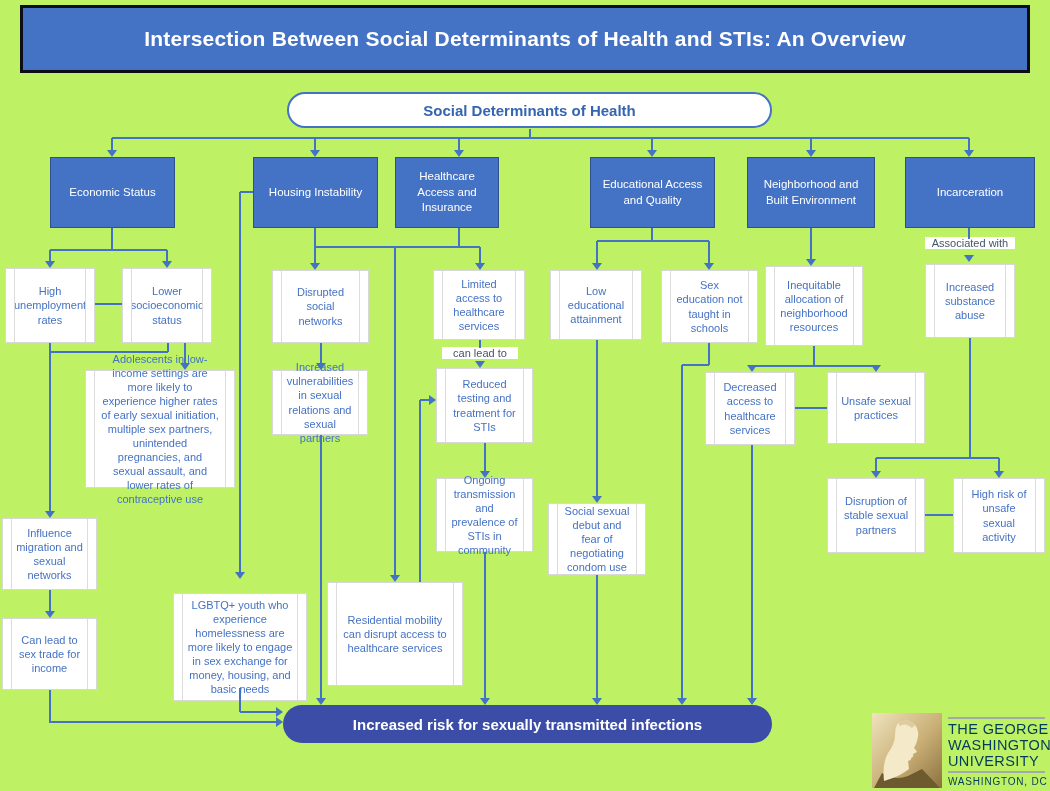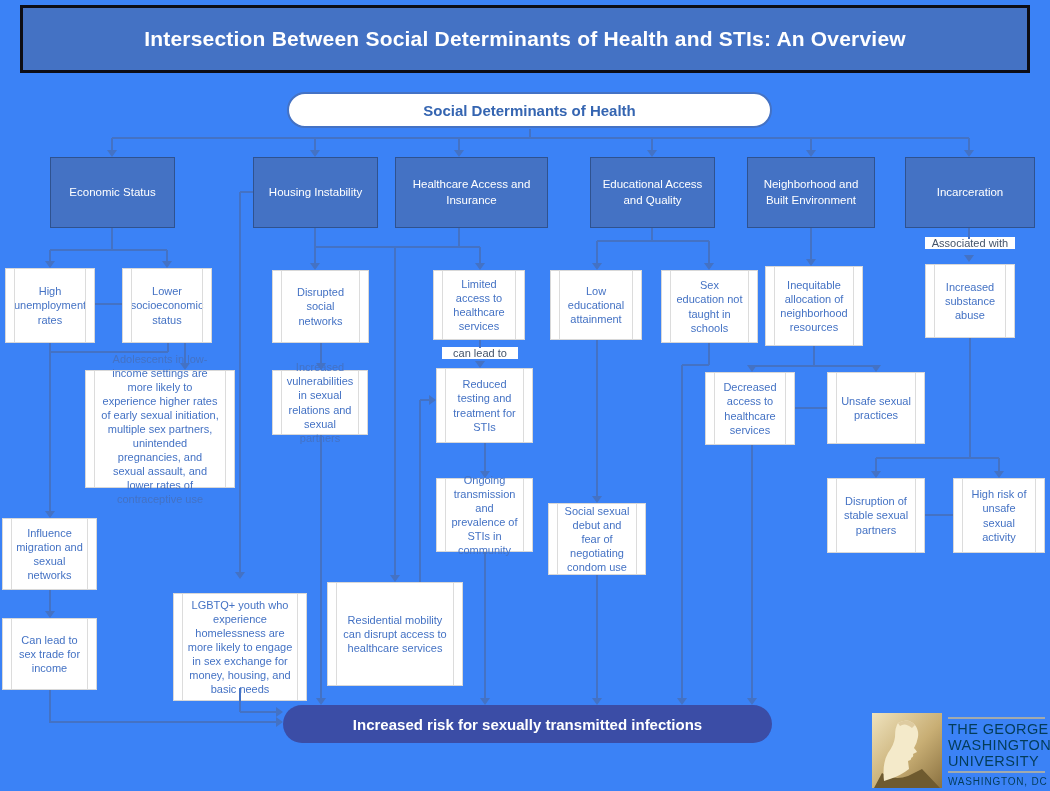--- a/index.html
+++ b/index.html
@@ -1,16 +1,16 @@
 <!DOCTYPE html>
 <html><head>
 <meta charset="utf-8">
 <style>
   html,body{margin:0;padding:0;background:#fff;}
-  .stage{position:relative;width:1050px;height:791px;background:#3b82f6;font-family:"Liberation Sans",sans-serif;overflow:hidden;}
+  .stage{position:relative;width:1050px;height:791px;background:#bef264;font-family:"Liberation Sans",sans-serif;overflow:hidden;}
 
   .banner{position:absolute;left:20px;top:5px;width:1004px;height:62px;background:#4472C4;border:3px solid #0d0d15;display:flex;align-items:center;justify-content:center;}
   .banner span{color:#fff;font-weight:bold;font-size:21px;letter-spacing:.2px;}
 
   .sdoh{position:absolute;left:287px;top:92px;width:485px;height:36px;background:#fff;border:2px solid #4472C4;border-radius:19px;display:flex;align-items:center;justify-content:center;color:#3565b1;font-weight:bold;font-size:15px;box-sizing:border-box;}
 
   .cat{position:absolute;background:#4472C4;border:1px solid #2F528F;color:#fff;font-size:11.5px;line-height:1.35;display:flex;align-items:center;justify-content:center;text-align:center;box-sizing:border-box;padding:4px 8px;}
 
   .pnode{position:absolute;background:#fff;border:1px solid #D8D8D8;color:#4472C4;font-size:11px;line-height:1.28;display:flex;align-items:center;justify-content:center;text-align:center;box-sizing:border-box;padding:3px 13px;}
   .pnode::before,.pnode::after{content:"";position:absolute;top:0;bottom:0;width:1px;background:#DCDCDC;}
@@ -40,21 +40,21 @@
   <div class="sdoh">
     <span>Social Determinants of Health</span>
   </div>
 
   <div class="cat" style="left:50px;top:157px;width:125px;height:71px">
       <span>Economic Status</span>
     </div>
   <div class="cat" style="left:253px;top:157px;width:125px;height:71px">
       <span>Housing Instability</span>
     </div>
-  <div class="cat" style="left:395px;top:157px;width:153px;height:71px">
+  <div class="cat" style="left:395px;top:157px;width:104px;height:71px">
       <span>Healthcare Access and Insurance</span>
     </div>
   <div class="cat" style="left:590px;top:157px;width:125px;height:71px">
       <span>Educational Access and Quality</span>
     </div>
   <div class="cat" style="left:747px;top:157px;width:128px;height:71px">
       <span>Neighborhood and Built Environment</span>
     </div>
   <div class="cat" style="left:905px;top:157px;width:130px;height:71px">
       <span>Incarceration</span>

